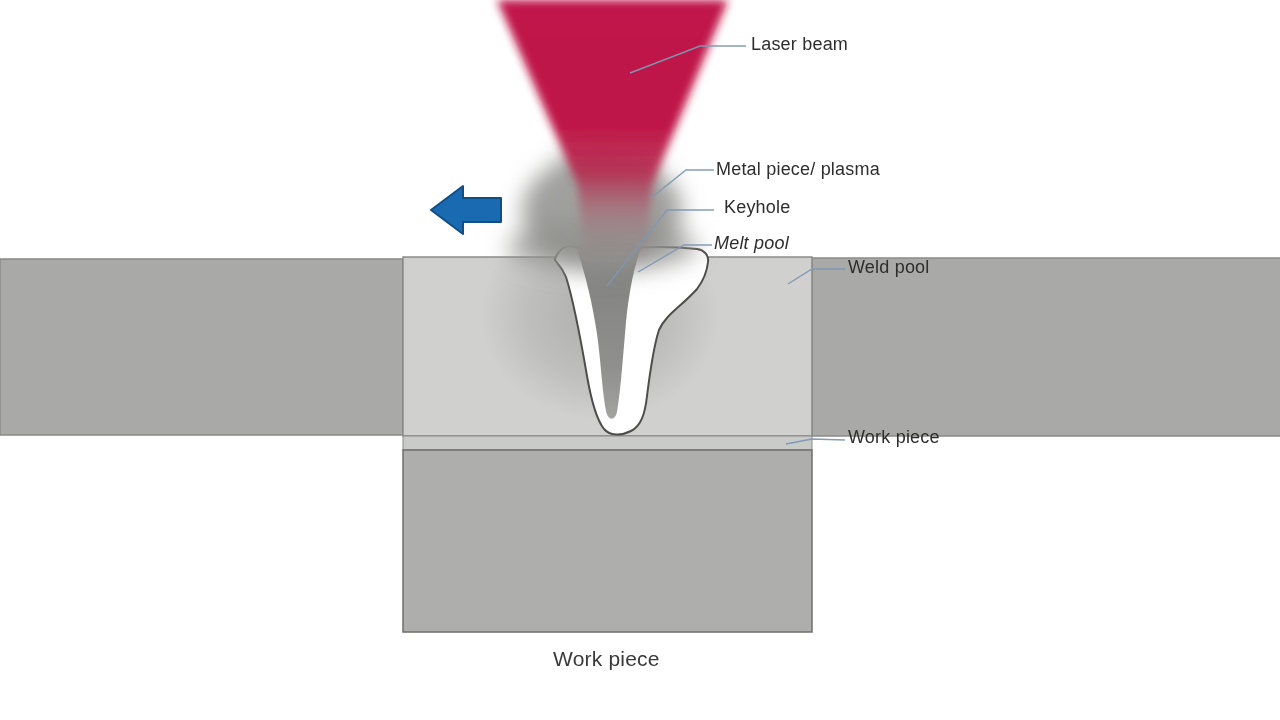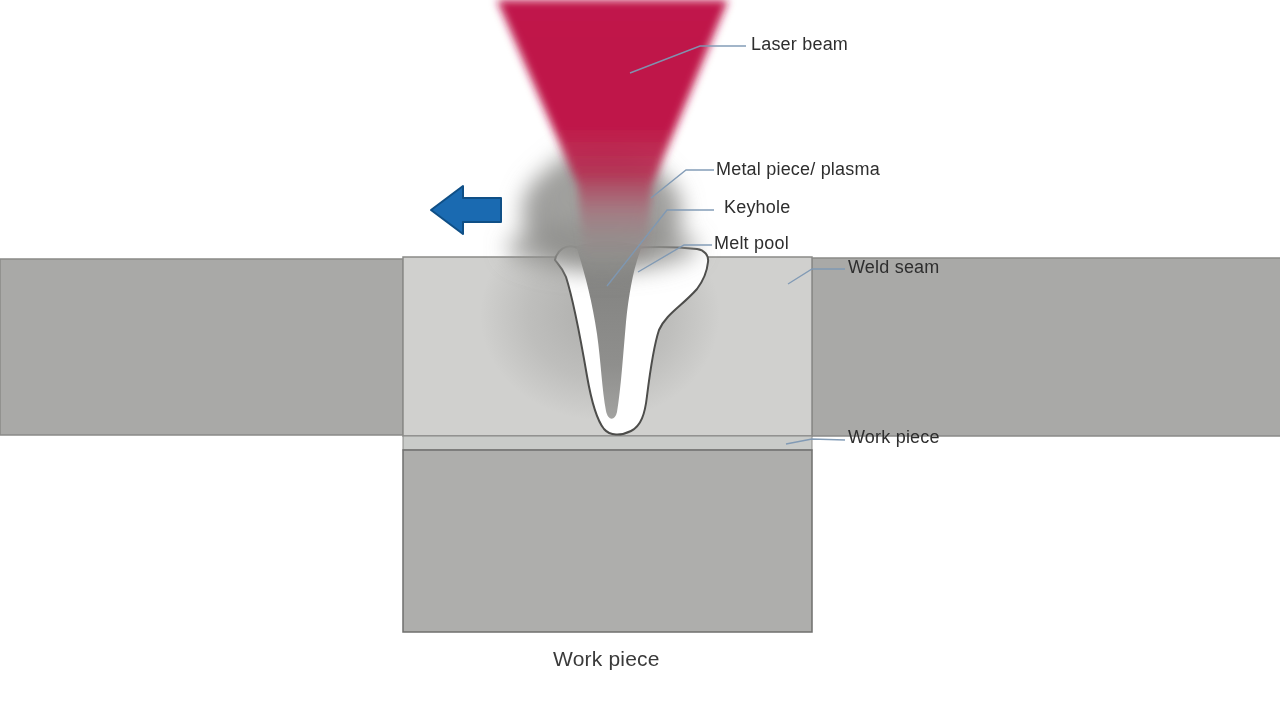--- a/index.html
+++ b/index.html
@@ -15,21 +15,21 @@
     font-size:18px;
     color:#2e2e2e;
     letter-spacing:0.2px;
     white-space:nowrap;
     line-height:1.1;
   }
   .lbl-big{font-size:21px;color:#3a3a3a;}
   #lbl-laser{left:751px;top:35px;}
   #lbl-vapor{left:716px;top:160px;}
   #lbl-keyhole{left:716px;top:198px;margin-left:8px;}
-  #lbl-meltpool{left:714px;top:234px;}
+  #lbl-meltpool{left:714px;top:234px;font-style:italic;}
   #lbl-weldseam{left:848px;top:258px;}
   #lbl-workpiece-right{left:848px;top:428px;}
   #lbl-workpiece-bottom{left:553px;top:647px;}
 </style>
 </head>
 <body>
 
 <div class="stage">
 
   <svg width="1280" height="720" viewBox="0 0 1280 720">
@@ -112,16 +112,16 @@
       <polyline points="638,272 684,245 712,245"></polyline>
       <polyline points="788,284 812,269 845,269"></polyline>
       <polyline points="786,444 812,439 845,440"></polyline>
     </g>
   </svg>
 
   <div class="lbl" id="lbl-laser">Laser beam</div>
   <div class="lbl" id="lbl-vapor">Metal piece/ plasma</div>
   <div class="lbl" id="lbl-keyhole">Keyhole</div>
   <div class="lbl" id="lbl-meltpool">Melt pool</div>
-  <div class="lbl" id="lbl-weldseam">Weld seam</div>
+  <div class="lbl" id="lbl-weldseam">Weld pool</div>
   <div class="lbl" id="lbl-workpiece-right">Work piece</div>
   <div class="lbl lbl-big" id="lbl-workpiece-bottom">Work piece</div>
 </div>
 
 </body></html>

